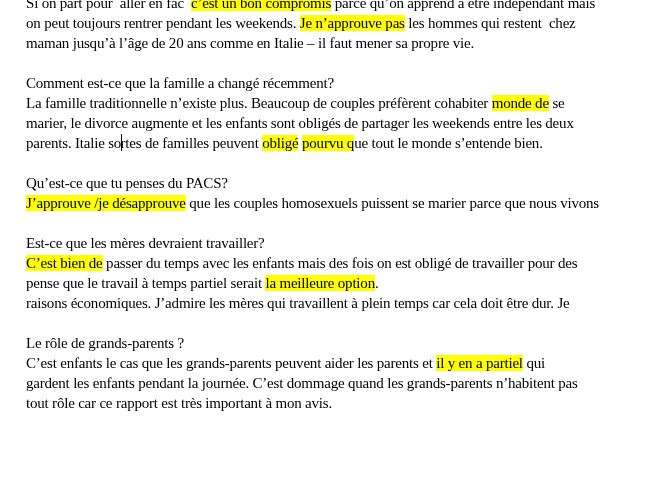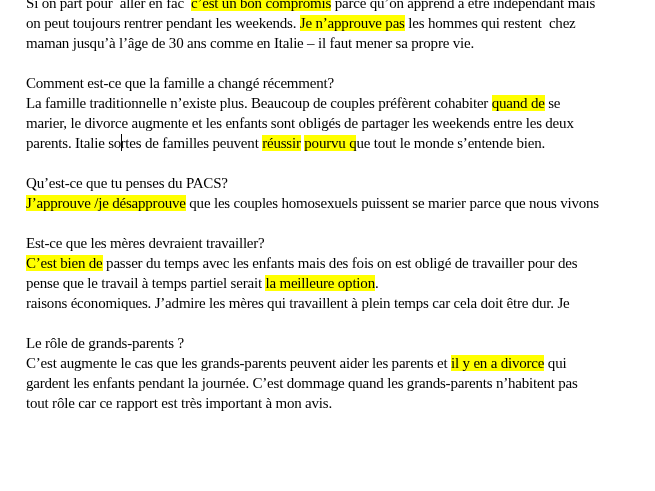--- a/index.html
+++ b/index.html
@@ -50,30 +50,30 @@
   }
 </style>
 </head>
 <body>
 
 <div class="doc-page">
   <div class="doc-content">
       <div class="block paragraph">
         <div class="line"><span class="seg">Si on part pour  aller en fac  </span><span class="seg-hl">c’est un bon compromis</span><span class="seg"> parce qu’on apprend à être indépendant mais</span></div>
         <div class="line"><span class="seg">on peut toujours rentrer pendant les weekends. </span><span class="seg-hl">Je n’approuve pas</span><span class="seg"> les hommes qui restent  chez</span></div>
-        <div class="line"><span class="seg">maman jusqu’à l’âge de 30 ans comme en Italie – il faut mener sa propre vie.</span></div>
+        <div class="line"><span class="seg">maman jusqu’à l’âge de 20 ans comme en Italie – il faut mener sa propre vie.</span></div>
       </div>
       <div class="block blank"></div>
       <div class="block heading">
         <div class="line"><span class="seg">Comment est-ce que la famille a changé récemment?</span></div>
       </div>
       <div class="block paragraph">
-        <div class="line"><span class="seg">La famille traditionnelle n’existe plus. Beaucoup de couples préfèrent cohabiter </span><span class="seg-hl">quand de</span><span class="seg"> se</span></div>
+        <div class="line"><span class="seg">La famille traditionnelle n’existe plus. Beaucoup de couples préfèrent cohabiter </span><span class="seg-hl">monde de</span><span class="seg"> se</span></div>
         <div class="line"><span class="seg">marier, le divorce augmente et les enfants sont obligés de partager les weekends entre les deux</span></div>
-        <div class="line"><span class="seg">parents. Italie so</span><span class="caret"></span><span class="seg">rtes de familles peuvent </span><span class="seg-hl">réussir</span><span class="seg"> </span><span class="seg-hl">pourvu q</span><span class="seg">ue tout le monde s’entende bien.</span></div>
+        <div class="line"><span class="seg">parents. Italie so</span><span class="caret"></span><span class="seg">rtes de familles peuvent </span><span class="seg-hl">obligé</span><span class="seg"> </span><span class="seg-hl">pourvu q</span><span class="seg">ue tout le monde s’entende bien.</span></div>
       </div>
       <div class="block blank"></div>
       <div class="block heading">
         <div class="line"><span class="seg">Qu’est-ce que tu penses du PACS?</span></div>
       </div>
       <div class="block paragraph">
         <div class="line"><span class="seg-hl">J’approuve /je désapprouve</span><span class="seg"> que les couples homosexuels puissent se marier parce que nous vivons</span></div>
       </div>
       <div class="block blank"></div>
       <div class="block heading">
@@ -82,21 +82,21 @@
       <div class="block paragraph">
         <div class="line"><span class="seg-hl">C’est bien de</span><span class="seg"> passer du temps avec les enfants mais des fois on est obligé de travailler pour des</span></div>
         <div class="line"><span class="seg">pense que le travail à temps partiel serait </span><span class="seg-hl">la meilleure option</span><span class="seg">.</span></div>
         <div class="line"><span class="seg">raisons économiques. J’admire les mères qui travaillent à plein temps car cela doit être dur. Je</span></div>
       </div>
       <div class="block blank"></div>
       <div class="block heading">
         <div class="line"><span class="seg">Le rôle de grands-parents ?</span></div>
       </div>
       <div class="block paragraph">
-        <div class="line"><span class="seg">C’est augmente le cas que les grands-parents peuvent aider les parents et </span><span class="seg-hl">il y en a divorce</span><span class="seg"> qui</span></div>
+        <div class="line"><span class="seg">C’est enfants le cas que les grands-parents peuvent aider les parents et </span><span class="seg-hl">il y en a partiel</span><span class="seg"> qui</span></div>
         <div class="line"><span class="seg">gardent les enfants pendant la journée. C’est dommage quand les grands-parents n’habitent pas</span></div>
         <div class="line"><span class="seg">tout rôle car ce rapport est très important à mon avis.</span></div>
       </div>
       <div class="block blank"></div>
       <div class="block heading">
         <div class="line"><span class="seg">Le mariage/le divorce</span></div>
       </div>
     </div>
 </div>
 

